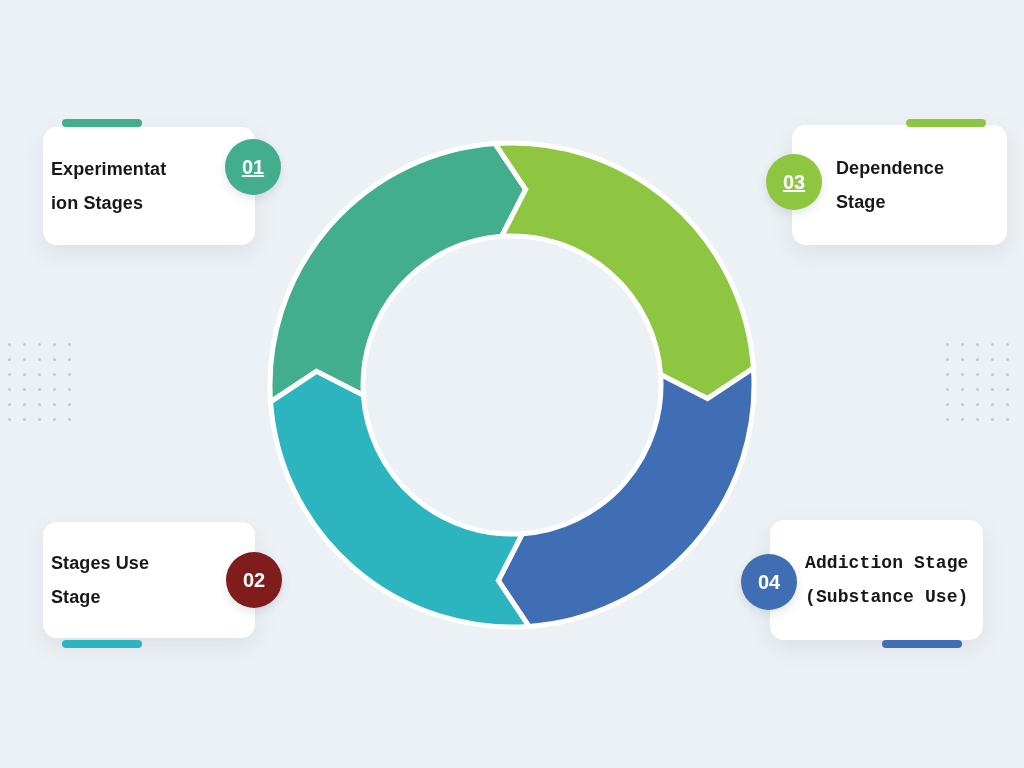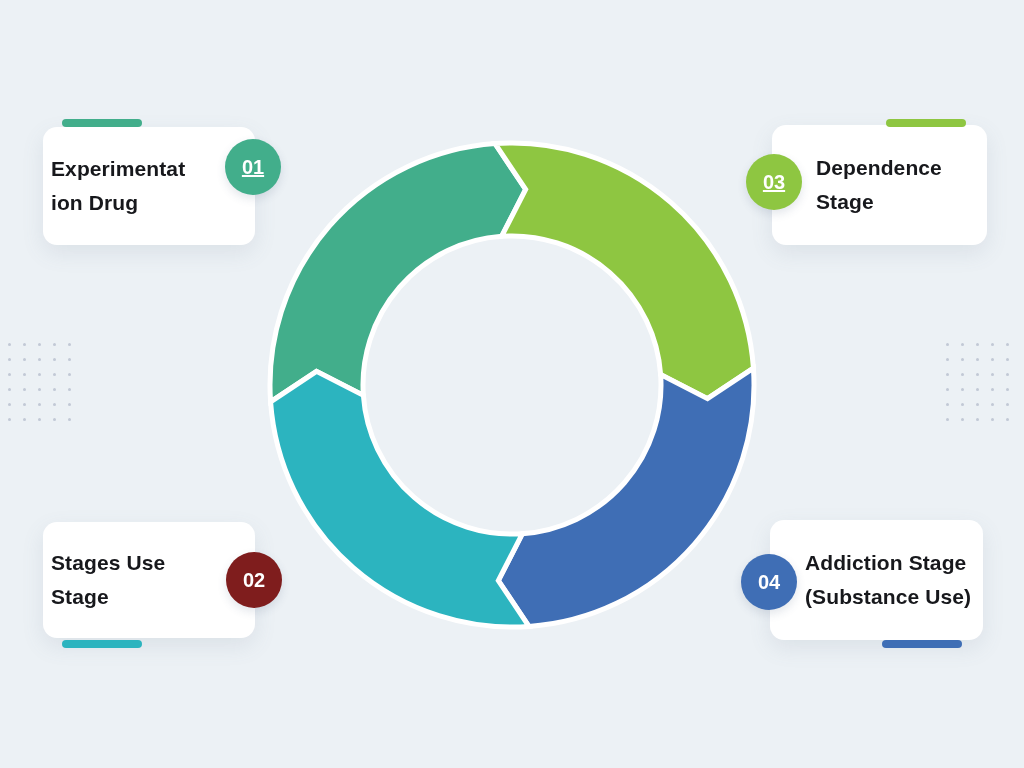--- a/index.html
+++ b/index.html
@@ -17,34 +17,34 @@
   .card {
     position:absolute;
     background:#FFFFFF;
     border-radius:14px;
     box-shadow:0 8px 22px rgba(96,112,140,0.12);
     display:flex;
     flex-direction:column;
     justify-content:center;
   }
   .pos-tl { left:43px;  top:127px; width:212px; height:118px; }
-  .pos-tr { left:772px; top:125px; width:215px; height:120px; }
+  .pos-tr { left:792px; top:125px; width:215px; height:120px; }
   .pos-bl { left:43px;  top:522px; width:212px; height:116px; }
   .pos-br { left:770px; top:520px; width:213px; height:120px; }
 
   .card-text {
-    font-size:21px;
+    font-size:18px;
     font-weight:700;
     line-height:34px;
     letter-spacing:0.1px;
   }
   .pos-tl .card-text { padding-left:8px;  padding-right:30px; }
   .pos-bl .card-text { padding-left:8px;  padding-right:30px; }
   .pos-tr .card-text { padding-left:44px; padding-right:6px; }
-  .pos-br .card-text { padding-left:35px; padding-right:4px; }
+  .pos-br .card-text { padding-left:35px; padding-right:4px;font-family:Liberation Mono, monospace; }
 
   .accent-bar {
     position:absolute;
     width:80px;
     height:8px;
     border-radius:4px;
   }
   .pos-tl .accent-bar { left:19px;  top:-8px; }
   .pos-tr .accent-bar { left:114px; top:-6px; }
   .pos-bl .accent-bar { left:19px;  bottom:-10px; }
@@ -173,21 +173,21 @@
       <path d="M 495.12 143.59 A 242 242 0 0 1 753.41 368.12 L 707.52 398.67 L 660.64 374.61 A 149 149 0 0 0 501.61 236.36 L 525.67 189.48 Z" fill="#8EC641" stroke="#FFFFFF" stroke-width="5" stroke-linejoin="miter"></path>
       <path d="M 753.41 368.12 A 242 242 0 0 1 528.88 626.41 L 498.33 580.52 L 522.39 533.64 A 149 149 0 0 0 660.64 374.61 L 707.52 398.67 Z" fill="#3F6EB5" stroke="#FFFFFF" stroke-width="5" stroke-linejoin="miter"></path>
       <path d="M 528.88 626.41 A 242 242 0 0 1 270.59 401.88 L 316.48 371.33 L 363.36 395.39 A 149 149 0 0 0 522.39 533.64 L 498.33 580.52 Z" fill="#2CB4BF" stroke="#FFFFFF" stroke-width="5" stroke-linejoin="miter"></path>
     </svg>
 
 
   <div class="card pos-tl">
     <div class="accent-bar" style="background: rgb(66, 174, 139);"></div>
     <div class="card-text">
       <div>Experimentat</div>
-      <div>ion Drug</div>
+      <div>ion Stages</div>
     </div>
     <div class="badge" style="background: rgb(66, 174, 139);">01</div>
   </div>
 
   <div class="card pos-tr">
     <div class="accent-bar" style="background: rgb(142, 198, 65);"></div>
     <div class="card-text">
       <div>Dependence</div>
       <div>Stage</div>
     </div>

